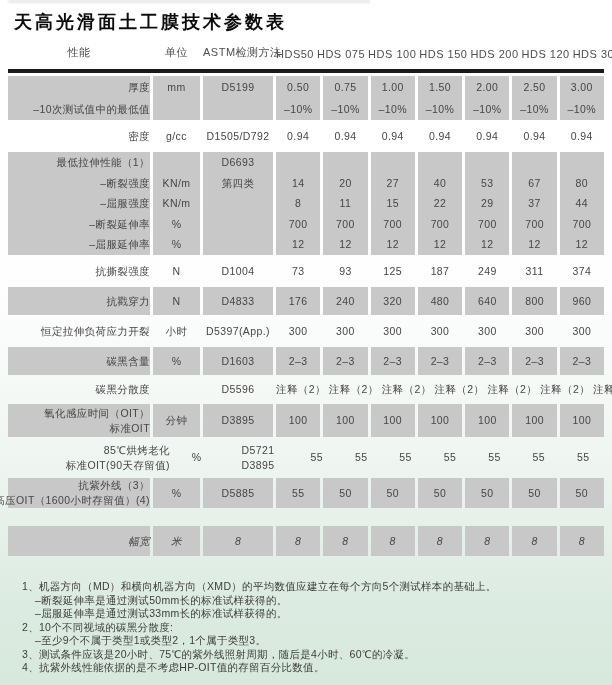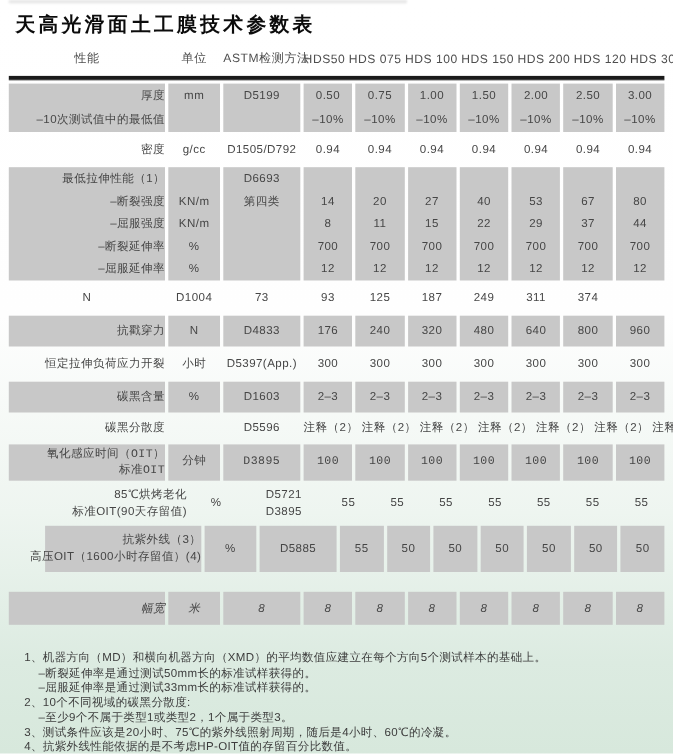--- a/index.html
+++ b/index.html
@@ -208,20 +208,23 @@
           </div>
           <div class="cell col-hds300">
             <div class="ln"></div>
             <div class="ln">80</div>
             <div class="ln">44</div>
             <div class="ln">700</div>
             <div class="ln">12</div>
           </div>
         </div>
         <div class="grid row va-mid" style="height: 26px; --lh: 26px;">
+          <div class="cell col-property">
+            <div class="ln">抗撕裂强度</div>
+          </div>
           <div class="cell col-unit">
             <div class="ln">N</div>
           </div>
           <div class="cell col-astm-method">
             <div class="ln">D1004</div>
           </div>
           <div class="cell col-hds50">
             <div class="ln">73</div>
           </div>
           <div class="cell col-hds075">
@@ -364,21 +367,21 @@
           <div class="cell col-hds200">
             <div class="ln">注释（2）</div>
           </div>
           <div class="cell col-hds250">
             <div class="ln">注释（2）</div>
           </div>
           <div class="cell col-hds300">
             <div class="ln">注释（2）</div>
           </div>
         </div>
-        <div class="grid row va-mid shaded" style="height: 33px; font-family: Liberation Mono, monospace; --lh: 15px;">
+        <div class="grid row va-mid shaded" style="height: 33px; --lh: 15px;">
           <div class="cell col-property">
             <div class="ln">氧化感应时间（OIT）</div>
             <div class="ln">标准OIT</div>
           </div>
           <div class="cell col-unit">
             <div class="ln">分钟</div>
           </div>
           <div class="cell col-astm-method">
             <div class="ln">D3895</div>
           </div>
@@ -431,21 +434,21 @@
           <div class="cell col-hds200">
             <div class="ln">55</div>
           </div>
           <div class="cell col-hds250">
             <div class="ln">55</div>
           </div>
           <div class="cell col-hds300">
             <div class="ln">55</div>
           </div>
         </div>
-        <div class="grid row va-mid shaded" style="height: 42px; margin-left: 33px; --lh: 15px;">
+        <div class="grid row va-mid shaded" style="height: 30px; --lh: 15px;">
           <div class="cell col-property">
             <div class="ln">抗紫外线（3）</div>
             <div class="ln">高压OIT（1600小时存留值）(4)</div>
           </div>
           <div class="cell col-unit">
             <div class="ln">%</div>
           </div>
           <div class="cell col-astm-method">
             <div class="ln">D5885</div>
           </div>

